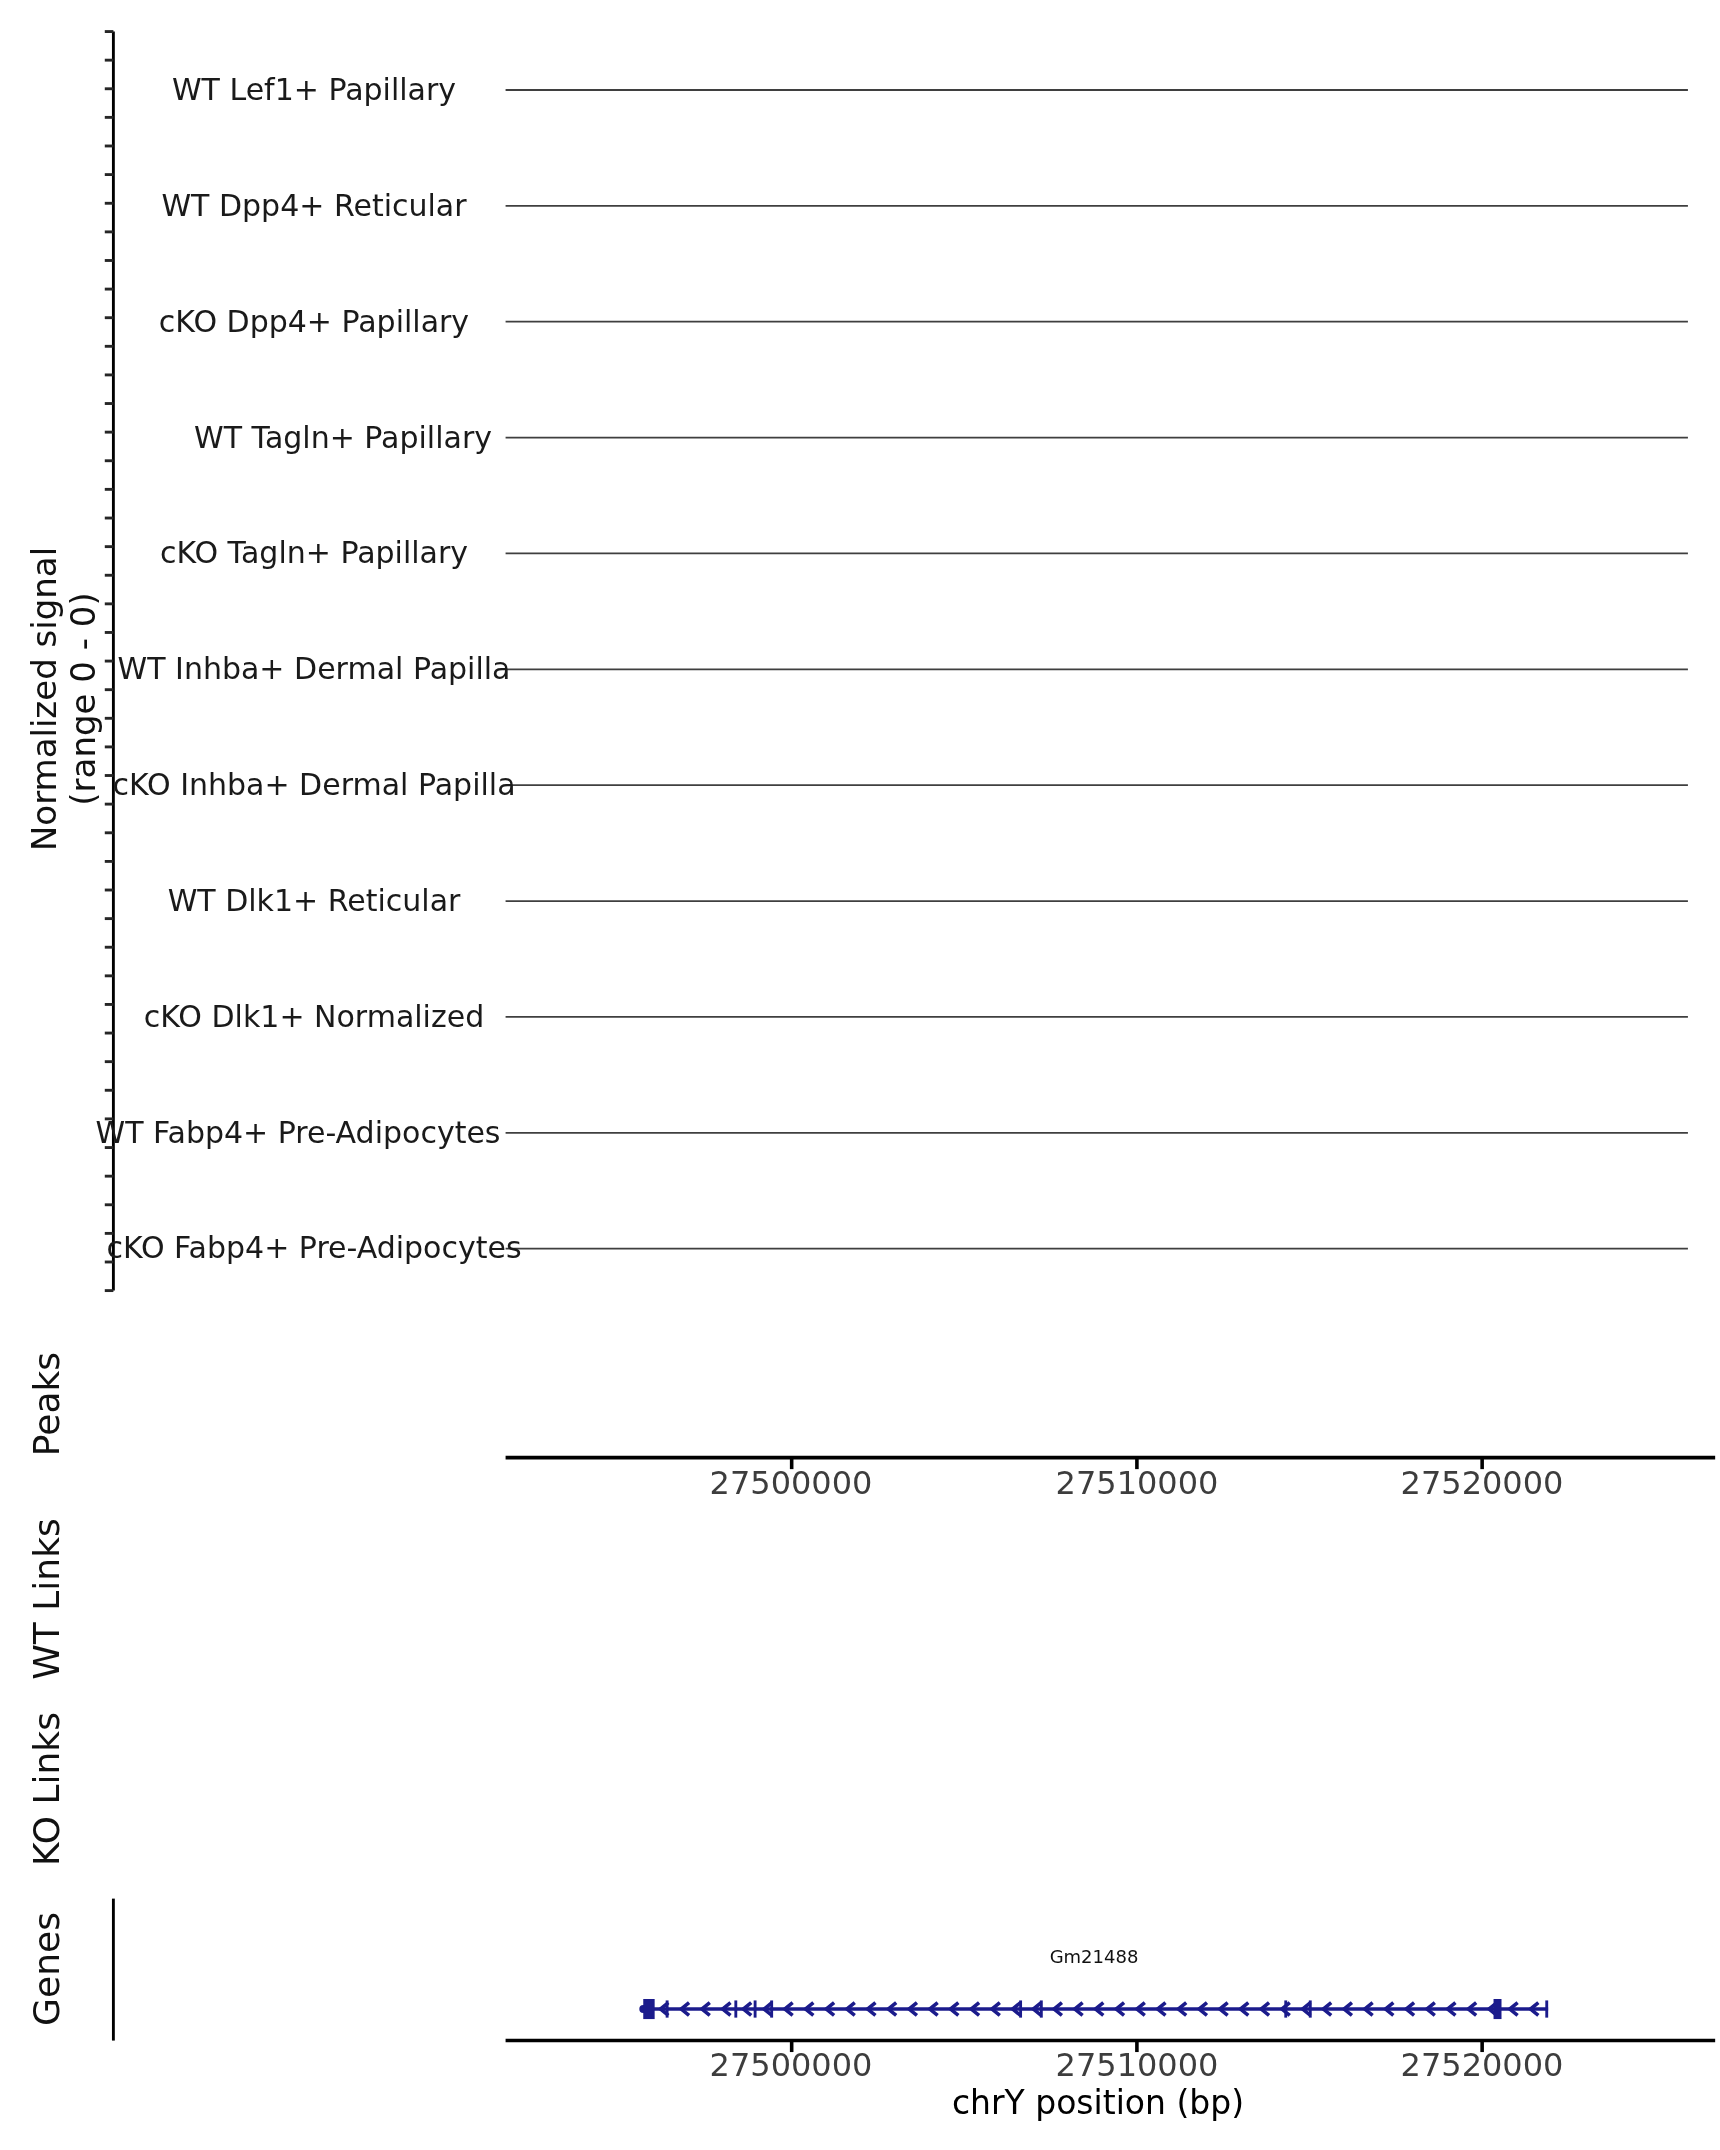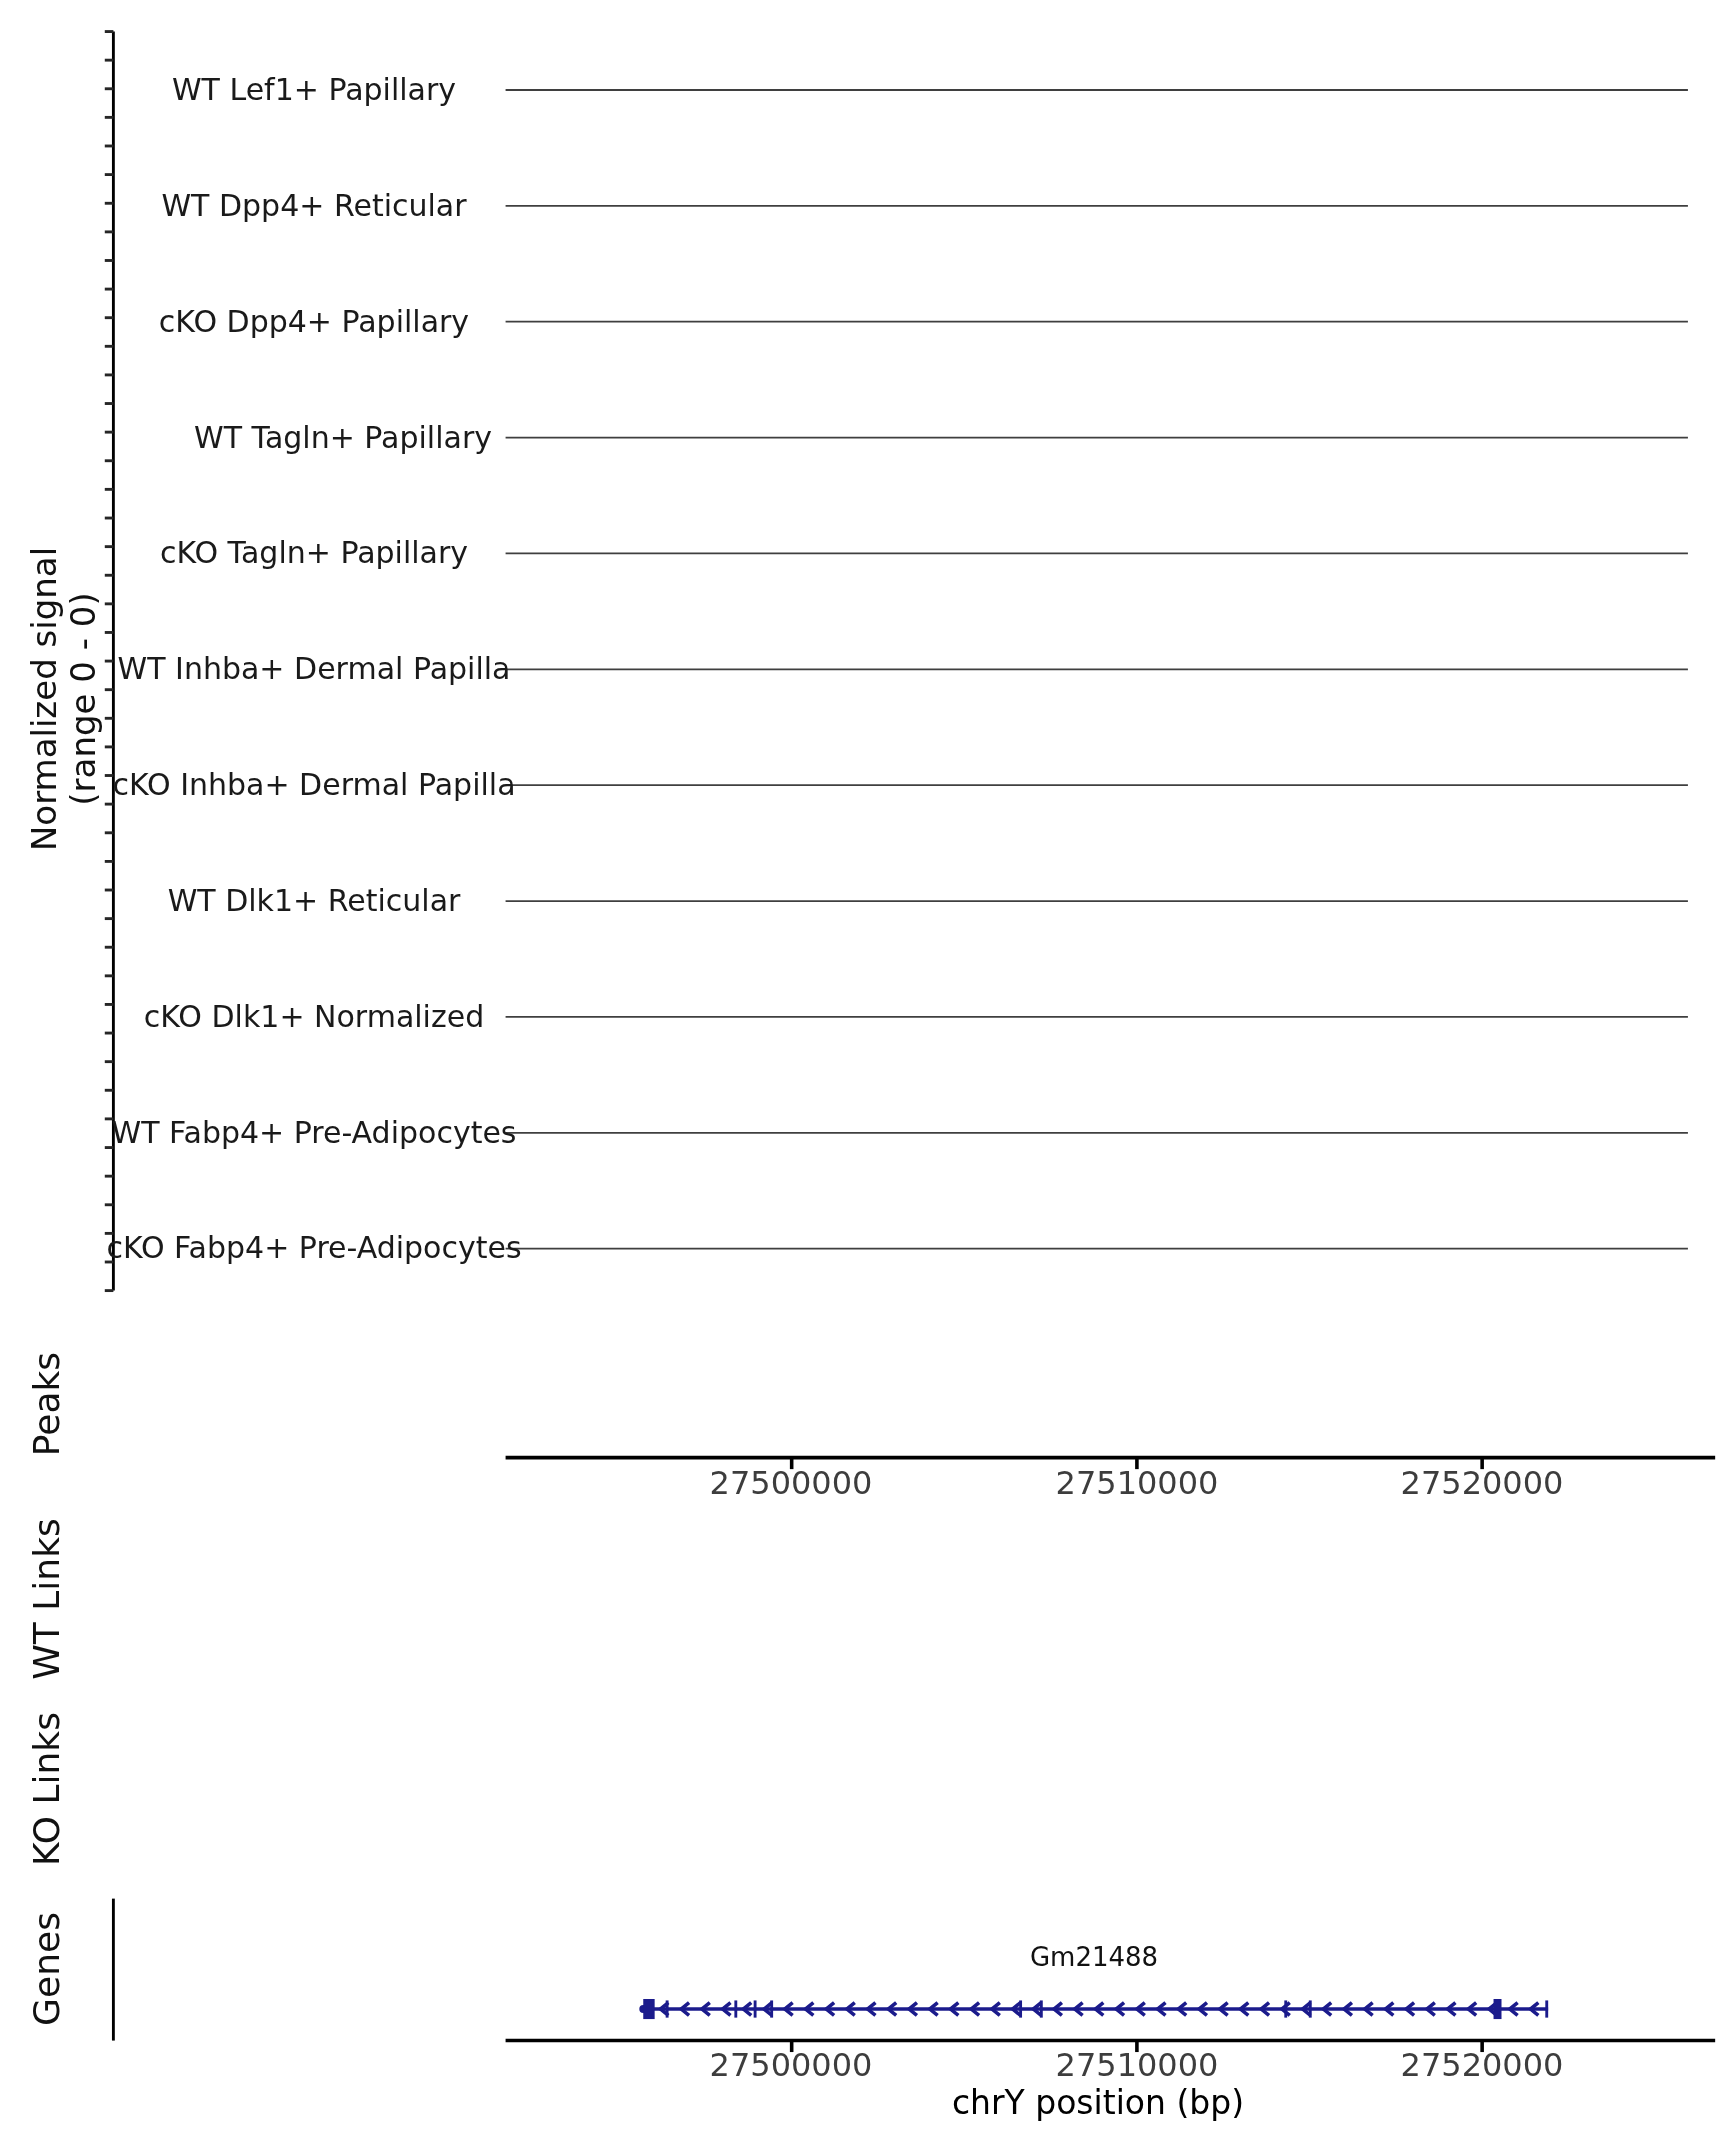--- a/index.html
+++ b/index.html
@@ -17,21 +17,21 @@
     white-space:nowrap;
     color:#1a1a1a;
     line-height:1;
   }
   .rot{transform:translate(-50%,-50%) rotate(-90deg);}
   .track-label{font-size:30px;color:#1a1a1a;}
   .ylabel{font-size:34px;color:#111;}
   .side-label{font-size:36px;color:#111;}
   .tick-label{font-size:32px;color:#3d3d3d;}
   .xaxis-title{font-size:33px;color:#000;}
-  .gene-name{font-size:26px;color:#111;}
+  .gene-name{font-size:18px;color:#111;}
 </style>
 </head>
 <body>
 
 <div id="fig">
 
   <svg id="layer-svg" width="1721" height="2151" viewBox="0 0 2400 3000">
       <line x1="158" y1="44" x2="158" y2="1800" stroke="#000000" stroke-width="4"></line>
       <line x1="146" y1="44.0" x2="158" y2="44.0" stroke="#262626" stroke-width="4"></line>
       <line x1="146" y1="83.9" x2="158" y2="83.9" stroke="#262626" stroke-width="4"></line>
@@ -171,21 +171,21 @@
   <div id="track-labels">
       <div class="lbl track-label" style="left: 314px; top: 90px;">WT Lef1+ Papillary</div>
       <div class="lbl track-label" style="left: 314px; top: 206px;">WT Dpp4+ Reticular</div>
       <div class="lbl track-label" style="left: 314px; top: 322px; text-align: right;">cKO Dpp4+ Papillary</div>
       <div class="lbl track-label" style="left: 331px; top: 438px; margin-left: 12px;">WT Tagln+ Papillary</div>
       <div class="lbl track-label" style="left: 314px; top: 553px;">cKO Tagln+ Papillary</div>
       <div class="lbl track-label" style="left: 314px; top: 669px;">WT Inhba+ Dermal Papilla</div>
       <div class="lbl track-label" style="left: 314px; top: 785px;">cKO Inhba+ Dermal Papilla</div>
       <div class="lbl track-label" style="left: 314px; top: 901px;">WT Dlk1+ Reticular</div>
       <div class="lbl track-label" style="left: 314px; top: 1017px;">cKO Dlk1+ Normalized</div>
-      <div class="lbl track-label" style="left: 314px; top: 1133px;">WT Fabp4+ Pre-Adipocytes</div>
+      <div class="lbl track-label" style="left: 298px; top: 1133px;">WT Fabp4+ Pre-Adipocytes</div>
       <div class="lbl track-label" style="left: 314px; top: 1248px;">cKO Fabp4+ Pre-Adipocytes</div>
     </div>
   <div id="tick-labels-mid">
       <div class="lbl tick-label" style="left: 791px; top: 1483px;">27500000</div>
       <div class="lbl tick-label" style="left: 1137px; top: 1483px;">27510000</div>
       <div class="lbl tick-label" style="left: 1482px; top: 1483px;">27520000</div>
     </div>
   <div id="tick-labels-bottom">
       <div class="lbl tick-label" style="left: 791px; top: 2065px;">27500000</div>
       <div class="lbl tick-label" style="left: 1137px; top: 2065px;">27510000</div>

